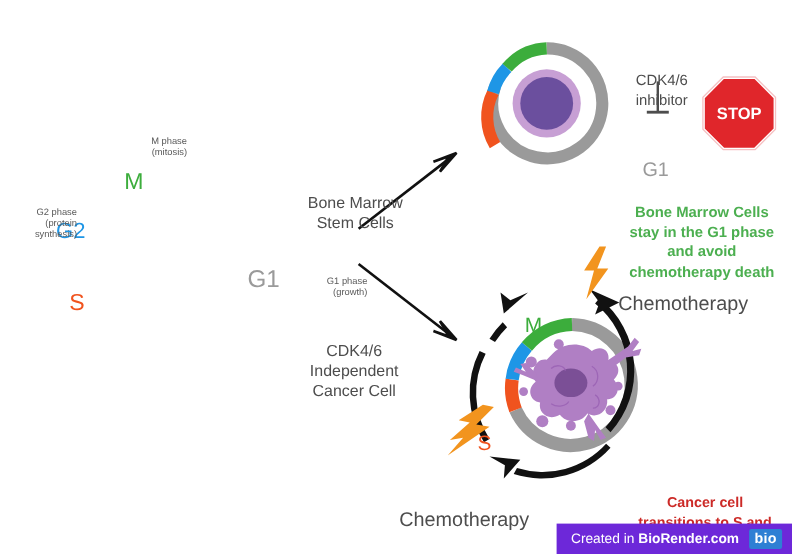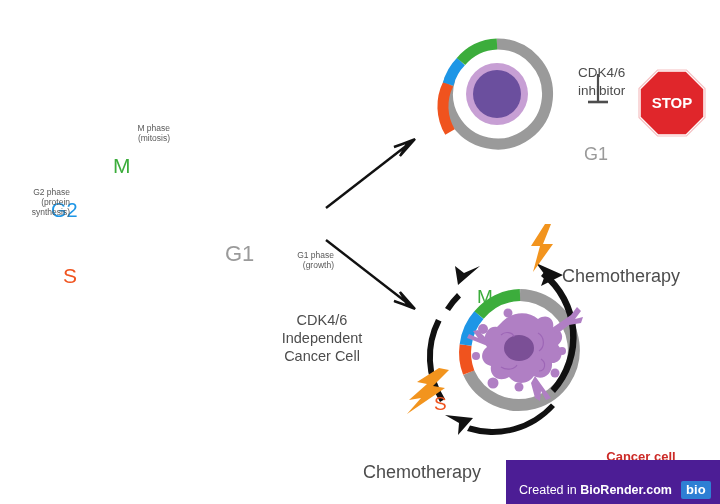--- a/index.html
+++ b/index.html
@@ -25,23 +25,23 @@
   .phase-S{color:#f0531e;}
   .phase-G1{color:#9a9a9a;}
   .cc-center{font-size:10px;color:#5a5a5a;}
   .bold-green{color:#4caf50;font-weight:bold;font-size:13.5px;text-align:center;line-height:1.35;}
   .bold-red{color:#cc2a27;font-weight:bold;font-size:13px;text-align:center;line-height:1.35;}
   .chemo-lbl{font-size:18px;color:#4d4d4d;}
 
   
   .footer{
     position:absolute;right:0;bottom:0;
-    height:28px;background:#4c1d95;color:#ffffff;
+    height:28px;background:#6d28d9;color:#ffffff;
     display:flex;align-items:center;gap:9px;
-    padding:16px 9px 0 13px;font-size:12.5px;
+    padding:0 9px 0 13px;font-size:12.5px;
   }
   .footer b{font-weight:bold;}
   .bio-badge{
     background:#2e7fd4;color:#ffffff;font-weight:bold;font-size:13px;
     padding:1px 5px 2px 5px;border-radius:2px;letter-spacing:.2px;
   }
 </style>
 </head>
 <body>
 
@@ -65,20 +65,22 @@
     <svg width="110" height="190" viewBox="0 0 110 190">
       <g stroke="#111111" stroke-width="2.4" fill="#111111">
         <line x1="6" y1="78" x2="86" y2="16"></line>
         <path d="M 95 9 L 80 26 L 88 12 L 74 17 Z"></path>
         <line x1="6" y1="110" x2="86" y2="172"></line>
         <path d="M 95 179 L 74 171 L 88 176 L 80 162 Z"></path>
       </g>
     </svg>
   </div>
 
+  <div class="t mid-label" style="left: 268px; top: 140px; width: 110px; white-space: pre-line;">Bone Marrow
+Stem Cells</div>
   <div class="t mid-label" style="left: 266px; top: 275px; width: 112px; white-space: pre-line;">CDK4/6
 Independent
 Cancer Cell</div>
 
   <div class="abs" style="left:425px;top:22px;">
     <svg width="145" height="150" viewBox="0 0 145 150">
       <g fill="none" stroke-width="11">
         <path stroke="#9a9a9a" d="M 72 22 A 50 50 0 1 1 25 56.5"></path>
         <path stroke="#f0531e" d="M 25 56.5 A 50 50 0 0 1 24.6 56.3"></path>
         <path stroke="#f0531e" d="M 25 110 A 50 50 0 0 1 23.2 62"></path>
@@ -102,20 +104,24 @@
   <div class="t phase-G1" style="left:584px;top:108px;font-size:18px;">G1</div>
 
   <div class="abs" style="left:637px;top:68px;">
     <svg width="70" height="70" viewBox="0 0 70 70">
       <polygon points="20.5,2 49.5,2 68,20.5 68,49.5 49.5,68 20.5,68 2,49.5 2,20.5" fill="#e0262b" stroke="#ffffff" stroke-width="3.5"></polygon>
       <polygon points="20.5,2 49.5,2 68,20.5 68,49.5 49.5,68 20.5,68 2,49.5 2,20.5" fill="none" stroke="#f5c0c2" stroke-width="1.2"></polygon>
       <text x="35" y="36" text-anchor="middle" dominant-baseline="middle" font-family="Liberation Sans, sans-serif" font-size="15" font-weight="bold" fill="#ffffff">STOP</text>
     </svg>
   </div>
 
+  <div class="t bold-green" style="left: 556px; top: 148px; width: 164px; white-space: pre-line;">Bone Marrow Cells
+stay in the G1 phase
+and avoid
+chemotherapy death</div>
 
   <div class="abs" style="left:395px;top:235px;">
     <svg width="250" height="230" viewBox="0 0 250 230">
 
       <g fill="none" stroke-width="12">
         <path stroke="#9a9a9a" d="M 125 60 A 55 55 0 1 1 73.7 137.6"></path>
         <path stroke="#f0531e" d="M 73.7 137.6 A 55 55 0 0 1 70.6 110"></path>
         <path stroke="#1e96e6" d="M 70.6 110 A 55 55 0 0 1 84 80"></path>
         <path stroke="#3cad3c" d="M 84 80 A 55 55 0 0 1 125 60"></path>
       </g>

